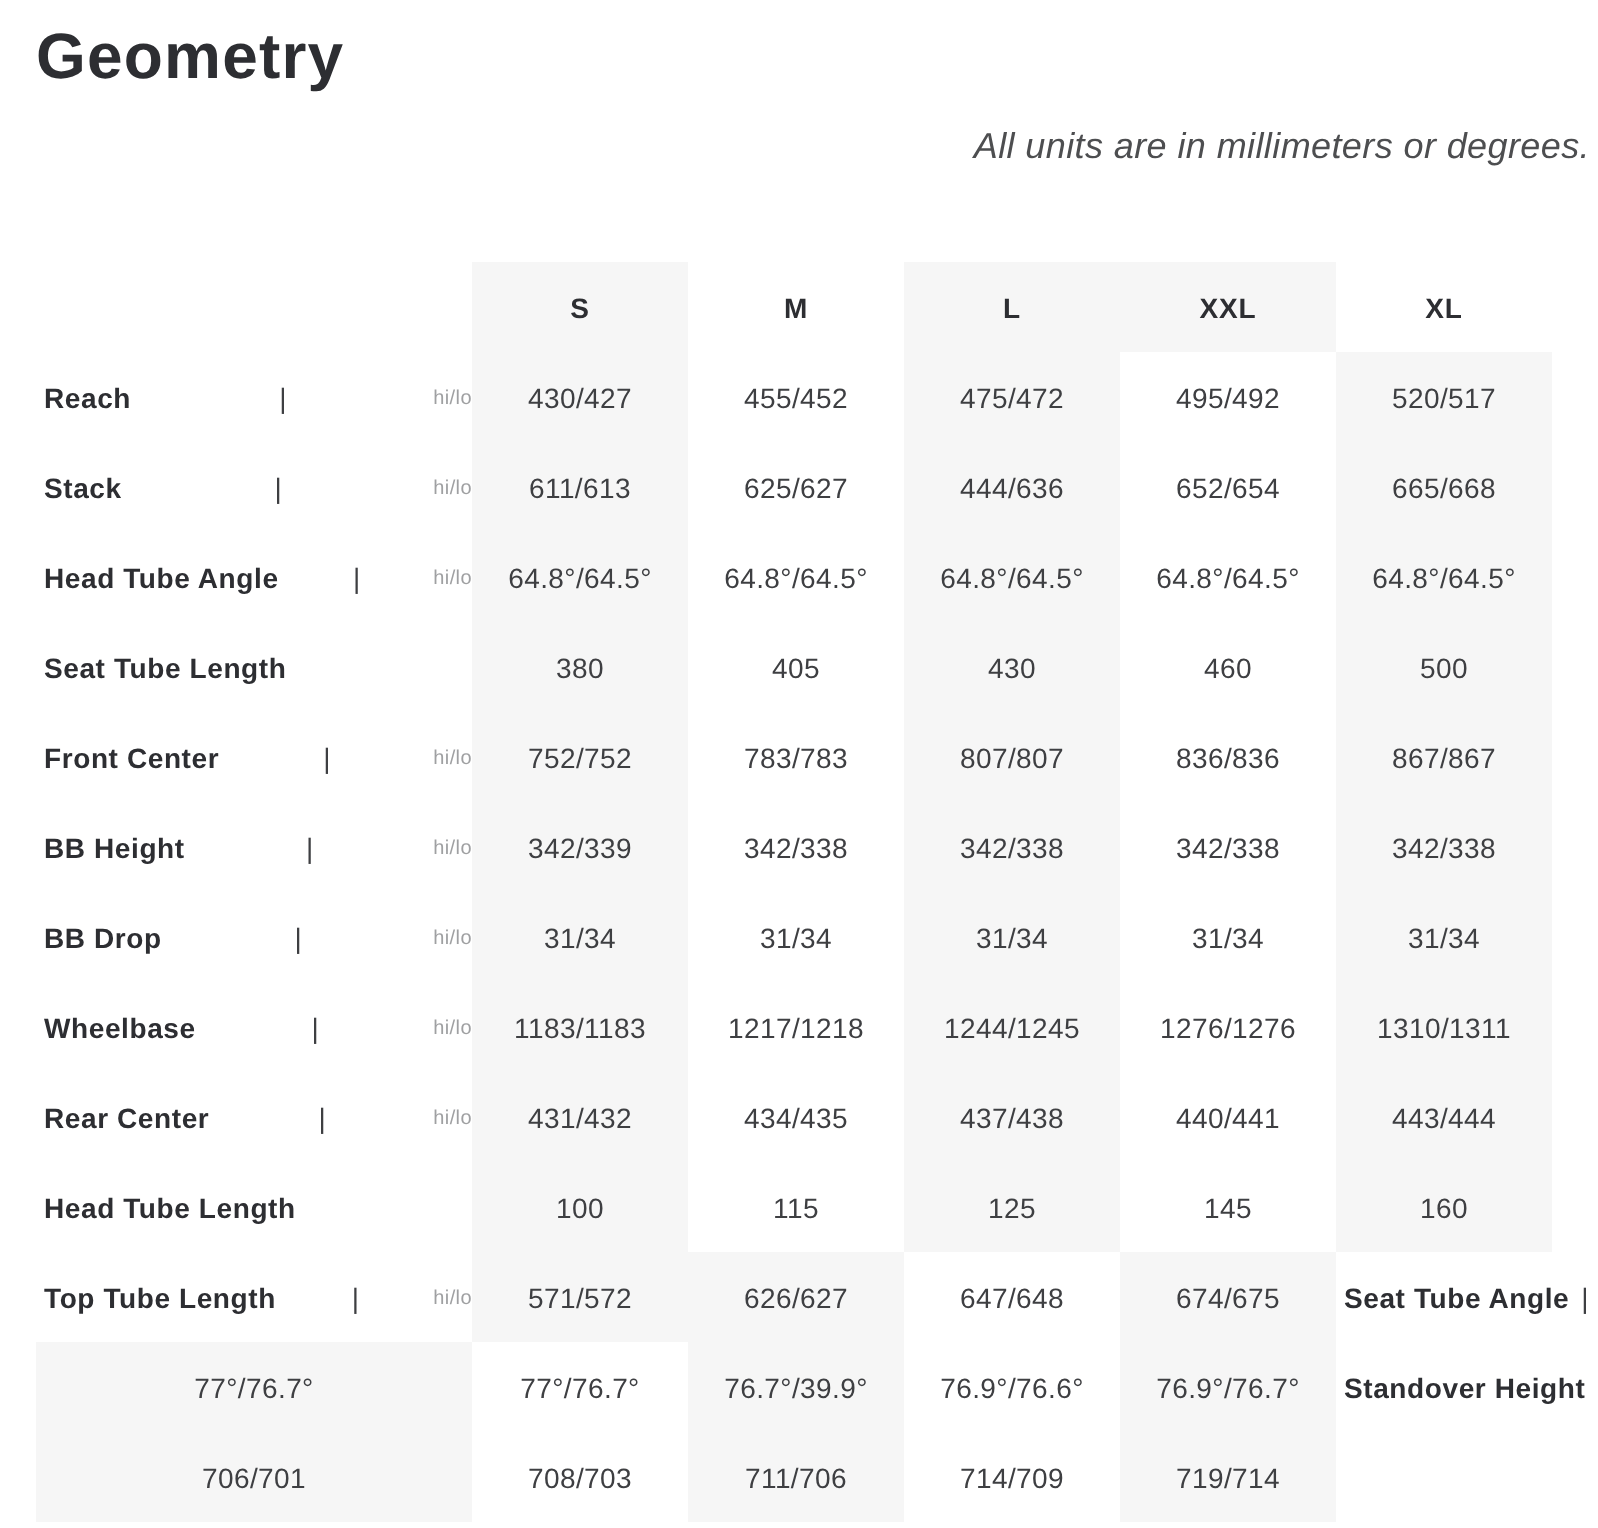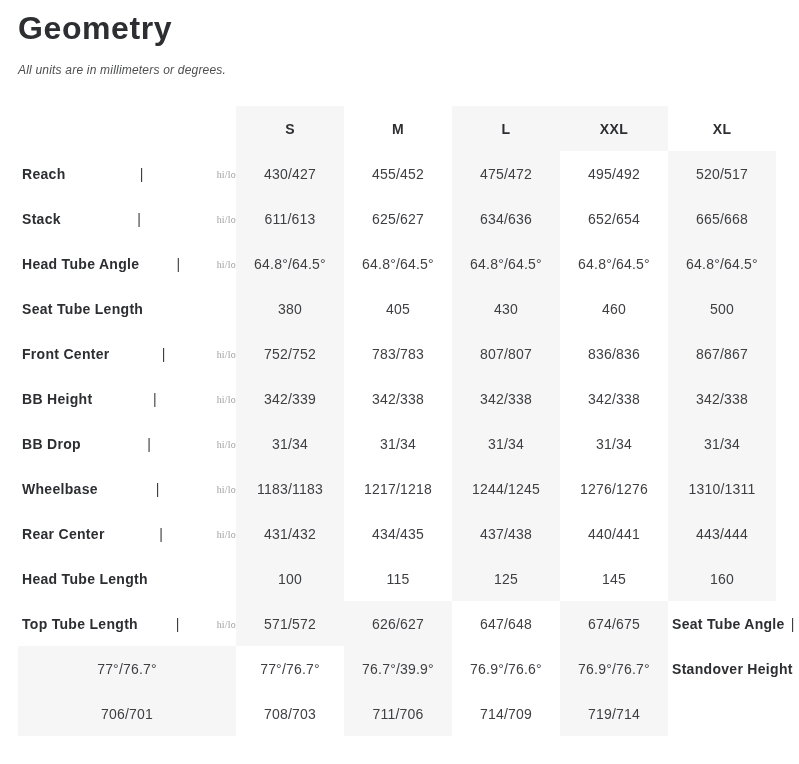--- a/index.html
+++ b/index.html
@@ -17,25 +17,26 @@
     overflow: hidden;
   }
   .page-title {
     margin: 0 0 16px 0;
     font-size: 32px;
     font-weight: 700;
     letter-spacing: 0.6px;
     color: #2d2e32;
   }
   .page-subtitle {
-    margin: 0 0 29px 0;
+    margin: 0 0 47px 0;
     font-style: italic;
-    font-size: 12px;
+    font-size: 18px;
     color: #4d4e50;
     letter-spacing: 0.2px;
+    text-align: right;
   }
   .geo-table {
     display: grid;
     grid-template-columns: 218px repeat(5, 108px);
     width: 758px;
   }
   .geo-cell {
     height: 45px;
     display: flex;
     align-items: center;
@@ -63,21 +64,20 @@
     color: #3e3f42;
     margin: 0 5px 0 6px;
   }
   .hilo {
     font-size: 10px;
     font-weight: 400;
     color: #9fa0a2;
     letter-spacing: 0.2px;
     position: relative;
     top: 1px;
-    font-family: Liberation Serif, serif;
   }
 </style>
 </head>
 <body>
 
 <div class="page">
   <h1 class="page-title">Geometry</h1>
   <p class="page-subtitle">All units are in millimeters or degrees.</p>
   <div class="geo-table" id="geo-table">
       <div class="geo-cell label"></div>
@@ -96,21 +96,21 @@
       <div class="geo-cell shade">475/472</div>
       <div class="geo-cell">495/492</div>
       <div class="geo-cell shade">520/517</div>
       <div class="geo-cell label">
         <span>Stack</span>
         <span class="sep">|</span>
         <span class="hilo">hi/lo</span>
       </div>
       <div class="geo-cell shade">611/613</div>
       <div class="geo-cell">625/627</div>
-      <div class="geo-cell shade">634/636</div>
+      <div class="geo-cell shade">444/636</div>
       <div class="geo-cell">652/654</div>
       <div class="geo-cell shade">665/668</div>
       <div class="geo-cell label">
         <span>Head Tube Angle</span>
         <span class="sep">|</span>
         <span class="hilo">hi/lo</span>
       </div>
       <div class="geo-cell shade">64.8°/64.5°</div>
       <div class="geo-cell">64.8°/64.5°</div>
       <div class="geo-cell shade">64.8°/64.5°</div>

